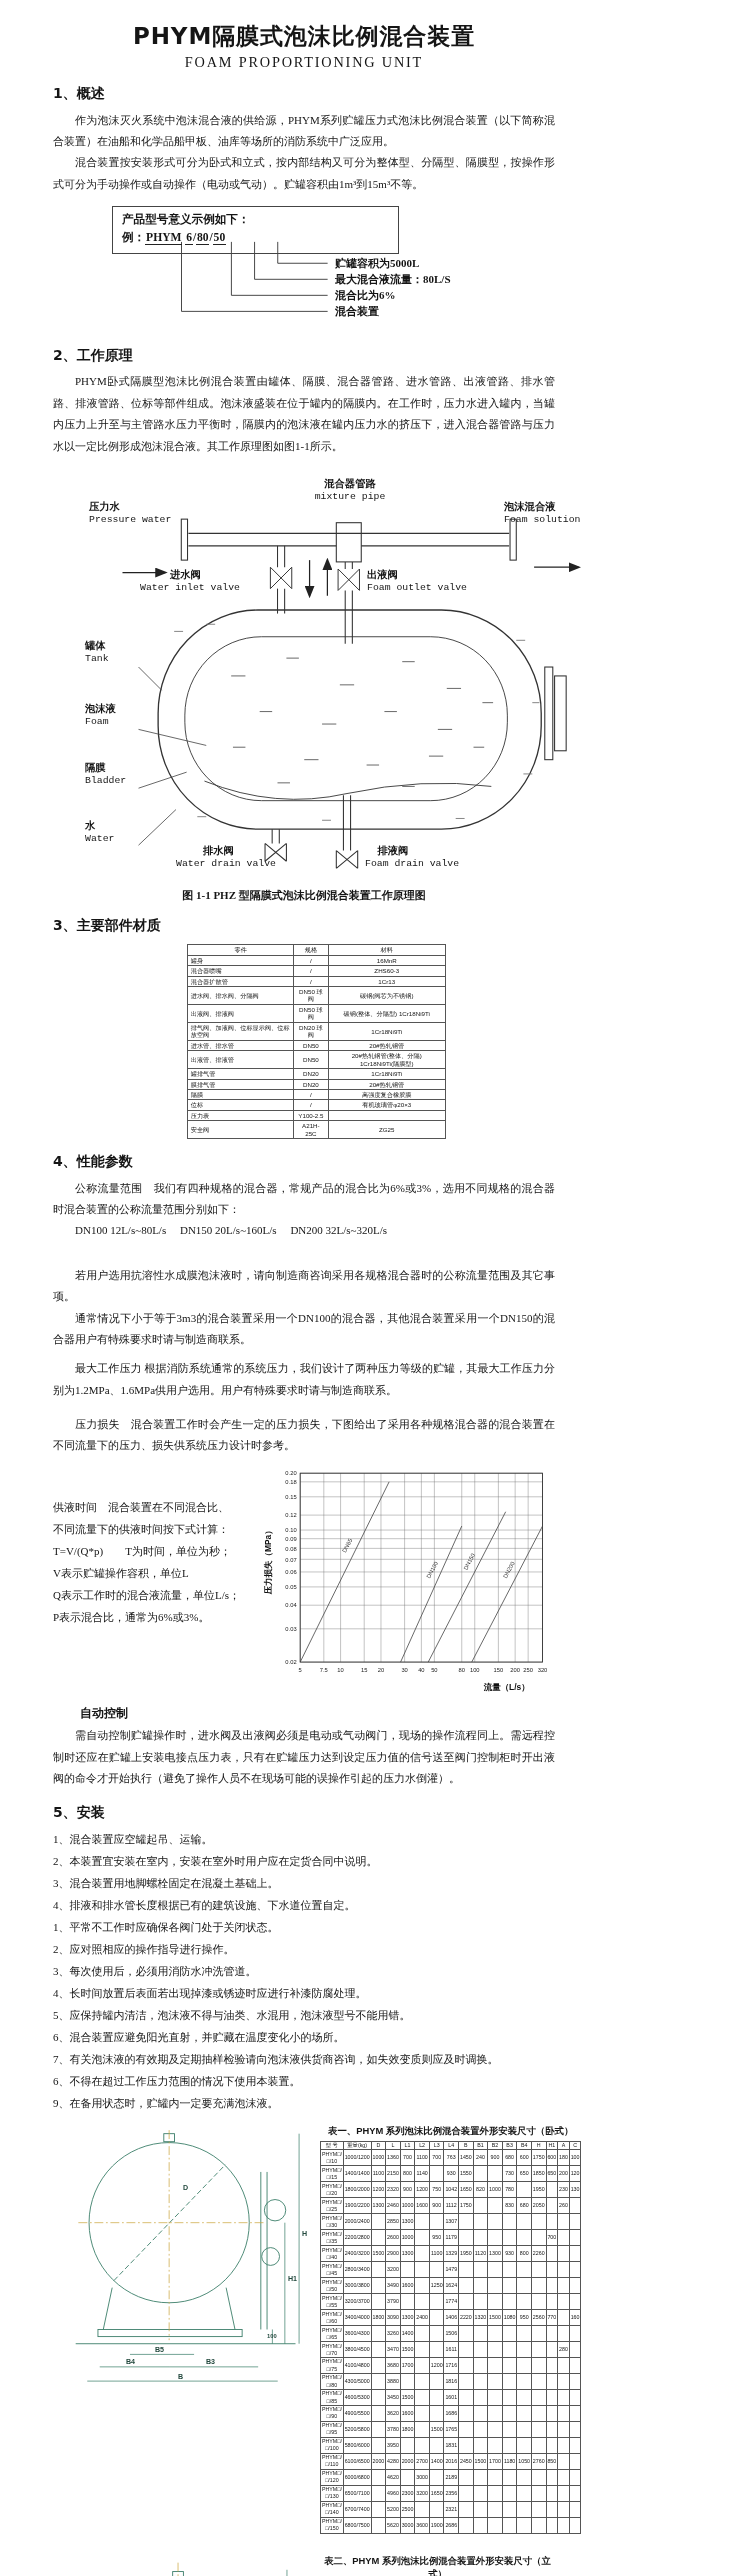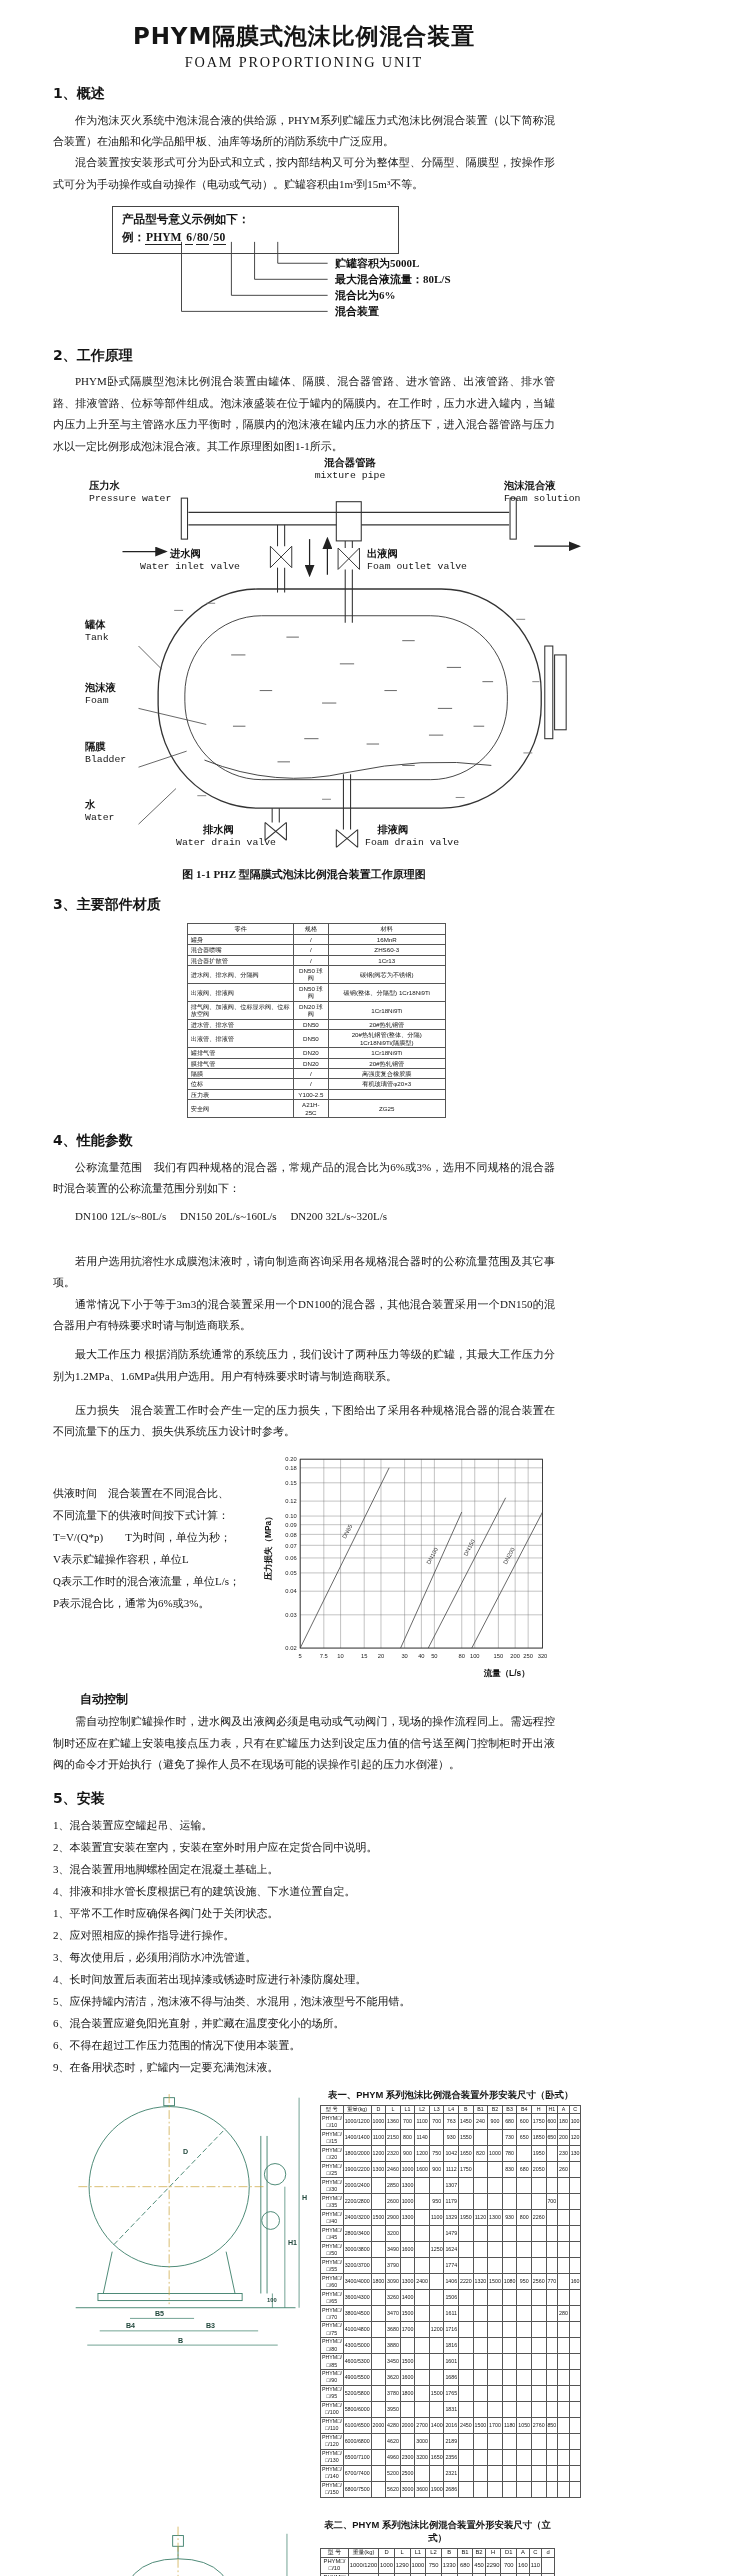--- a/index.html
+++ b/index.html
@@ -14,21 +14,21 @@
   p.body{font-size:11px;line-height:21.4px;margin:0;text-indent:2em;text-align:justify;}
   p.noindent{text-indent:0;}
   
   .model-wrap{position:relative;height:127px;margin:10.7px 0 0 59px;width:499px;}
   .model-box{position:absolute;left:0;top:0;width:267px;height:37px;border:0.9px solid #444;
              padding:4.5px 9px;font-size:11.6px;font-weight:bold;line-height:18px;}
   .model-line2 .u{border-bottom:1.2px solid #222;padding:0 0.9px;}
   .callout-label{position:absolute;left:223px;font-size:11px;font-weight:bold;white-space:nowrap;}
   .model-svg{position:absolute;left:0;top:0;}
   
-  .figure{position:relative;width:588px;height:403px;margin:0 auto 0 auto;}
+  .figure{position:relative;width:588px;height:403px;margin:21px auto 0 auto;}
   .fig-label{position:absolute;font-size:10.3px;font-weight:bold;line-height:12.5px;white-space:nowrap;}
   .fig-label .en{display:block;font-weight:normal;font-family:"Liberation Mono","DejaVu Sans Mono",monospace;font-size:9.8px;}
   .caption{text-align:center;font-size:11px;font-weight:bold;margin:7.1px 0 0 0;}
   
   table.mat{border-collapse:collapse;margin:9px 0 0 134px;width:259px;
             font-family:"Liberation Sans","DejaVu Sans",sans-serif;font-size:6.2px;}
   table.mat th,table.mat td{border:0.7px solid #555;padding:0.9px 2.7px;line-height:7.6px;text-align:center;}
   table.mat td:first-child{text-align:left;}
   table.mat th{font-weight:normal;}
   
@@ -271,21 +271,21 @@
         <tr>
           <td>安全阀</td>
           <td>A21H-25C</td>
           <td>ZG25</td>
         </tr>
       </tbody>
     </table>
 
   <h2 class="sec">4、性能参数</h2>
   <p class="body">公称流量范围　我们有四种规格的混合器，常规产品的混合比为6%或3%，选用不同规格的混合器时混合装置的公称流量范围分别如下：</p>
-  <p class="body noindent" style="padding-left:2em;margin-top:7px;">DN100  12L/s~80L/s　 DN150  20L/s~160L/s　 DN200  32L/s~320L/s</p>
+  <p class="body noindent" style="padding-left:2em;">DN100  12L/s~80L/s　 DN150  20L/s~160L/s　 DN200  32L/s~320L/s</p>
   <p class="body" style="margin-top:23px;">若用户选用抗溶性水成膜泡沫液时，请向制造商咨询采用各规格混合器时的公称流量范围及其它事项。</p>
   <p class="body">通常情况下小于等于3m3的混合装置采用一个DN100的混合器，其他混合装置采用一个DN150的混合器用户有特殊要求时请与制造商联系。</p>
   <p class="body" style="margin-top:8px;">最大工作压力 根据消防系统通常的系统压力，我们设计了两种压力等级的贮罐，其最大工作压力分别为1.2MPa、1.6MPa供用户选用。用户有特殊要求时请与制造商联系。</p>
   <p class="body" style="margin-top:12.5px;">压力损失　混合装置工作时会产生一定的压力损失，下图给出了采用各种规格混合器的混合装置在不同流量下的压力、损失供系统压力设计时参考。</p>
 
   <div class="perf-flex">
     <div class="supply list-block">
         <div class="list-line">供液时间　混合装置在不同混合比、</div>
         <div class="list-line">不同流量下的供液时间按下式计算：</div>
         <div class="list-line">T=V/(Q*p)　　T为时间，单位为秒；</div>
@@ -375,20 +375,21 @@
       <div class="list-line">4、排液和排水管长度根据已有的建筑设施、下水道位置自定。</div>
     </div>
 
   <div class="list-block">
       <div class="list-line">1、平常不工作时应确保各阀门处于关闭状态。</div>
       <div class="list-line">2、应对照相应的操作指导进行操作。</div>
       <div class="list-line">3、每次使用后，必须用消防水冲洗管道。</div>
       <div class="list-line">4、长时间放置后表面若出现掉漆或锈迹时应进行补漆防腐处理。</div>
       <div class="list-line">5、应保持罐内清洁，泡沫液不得与油类、水混用，泡沫液型号不能用错。</div>
       <div class="list-line">6、混合装置应避免阳光直射，并贮藏在温度变化小的场所。</div>
+      <div class="list-line">7、有关泡沫液的有效期及定期抽样检验请向泡沫液供货商咨询，如失效变质则应及时调换。</div>
       <div class="list-line">6、不得在超过工作压力范围的情况下使用本装置。</div>
       <div class="list-line">9、在备用状态时，贮罐内一定要充满泡沫液。</div>
     </div>
 
   <div class="tbl-row">
     <div class="draw-col">
       <svg width="259" height="267" viewBox="0 0 290 300">
         <g stroke="#3a7d68" fill="none" stroke-width="1">
           <circle cx="130" cy="112" r="90"></circle>
           <line x1="68" y1="177" x2="193" y2="47" stroke-dasharray="6 3"></line>

